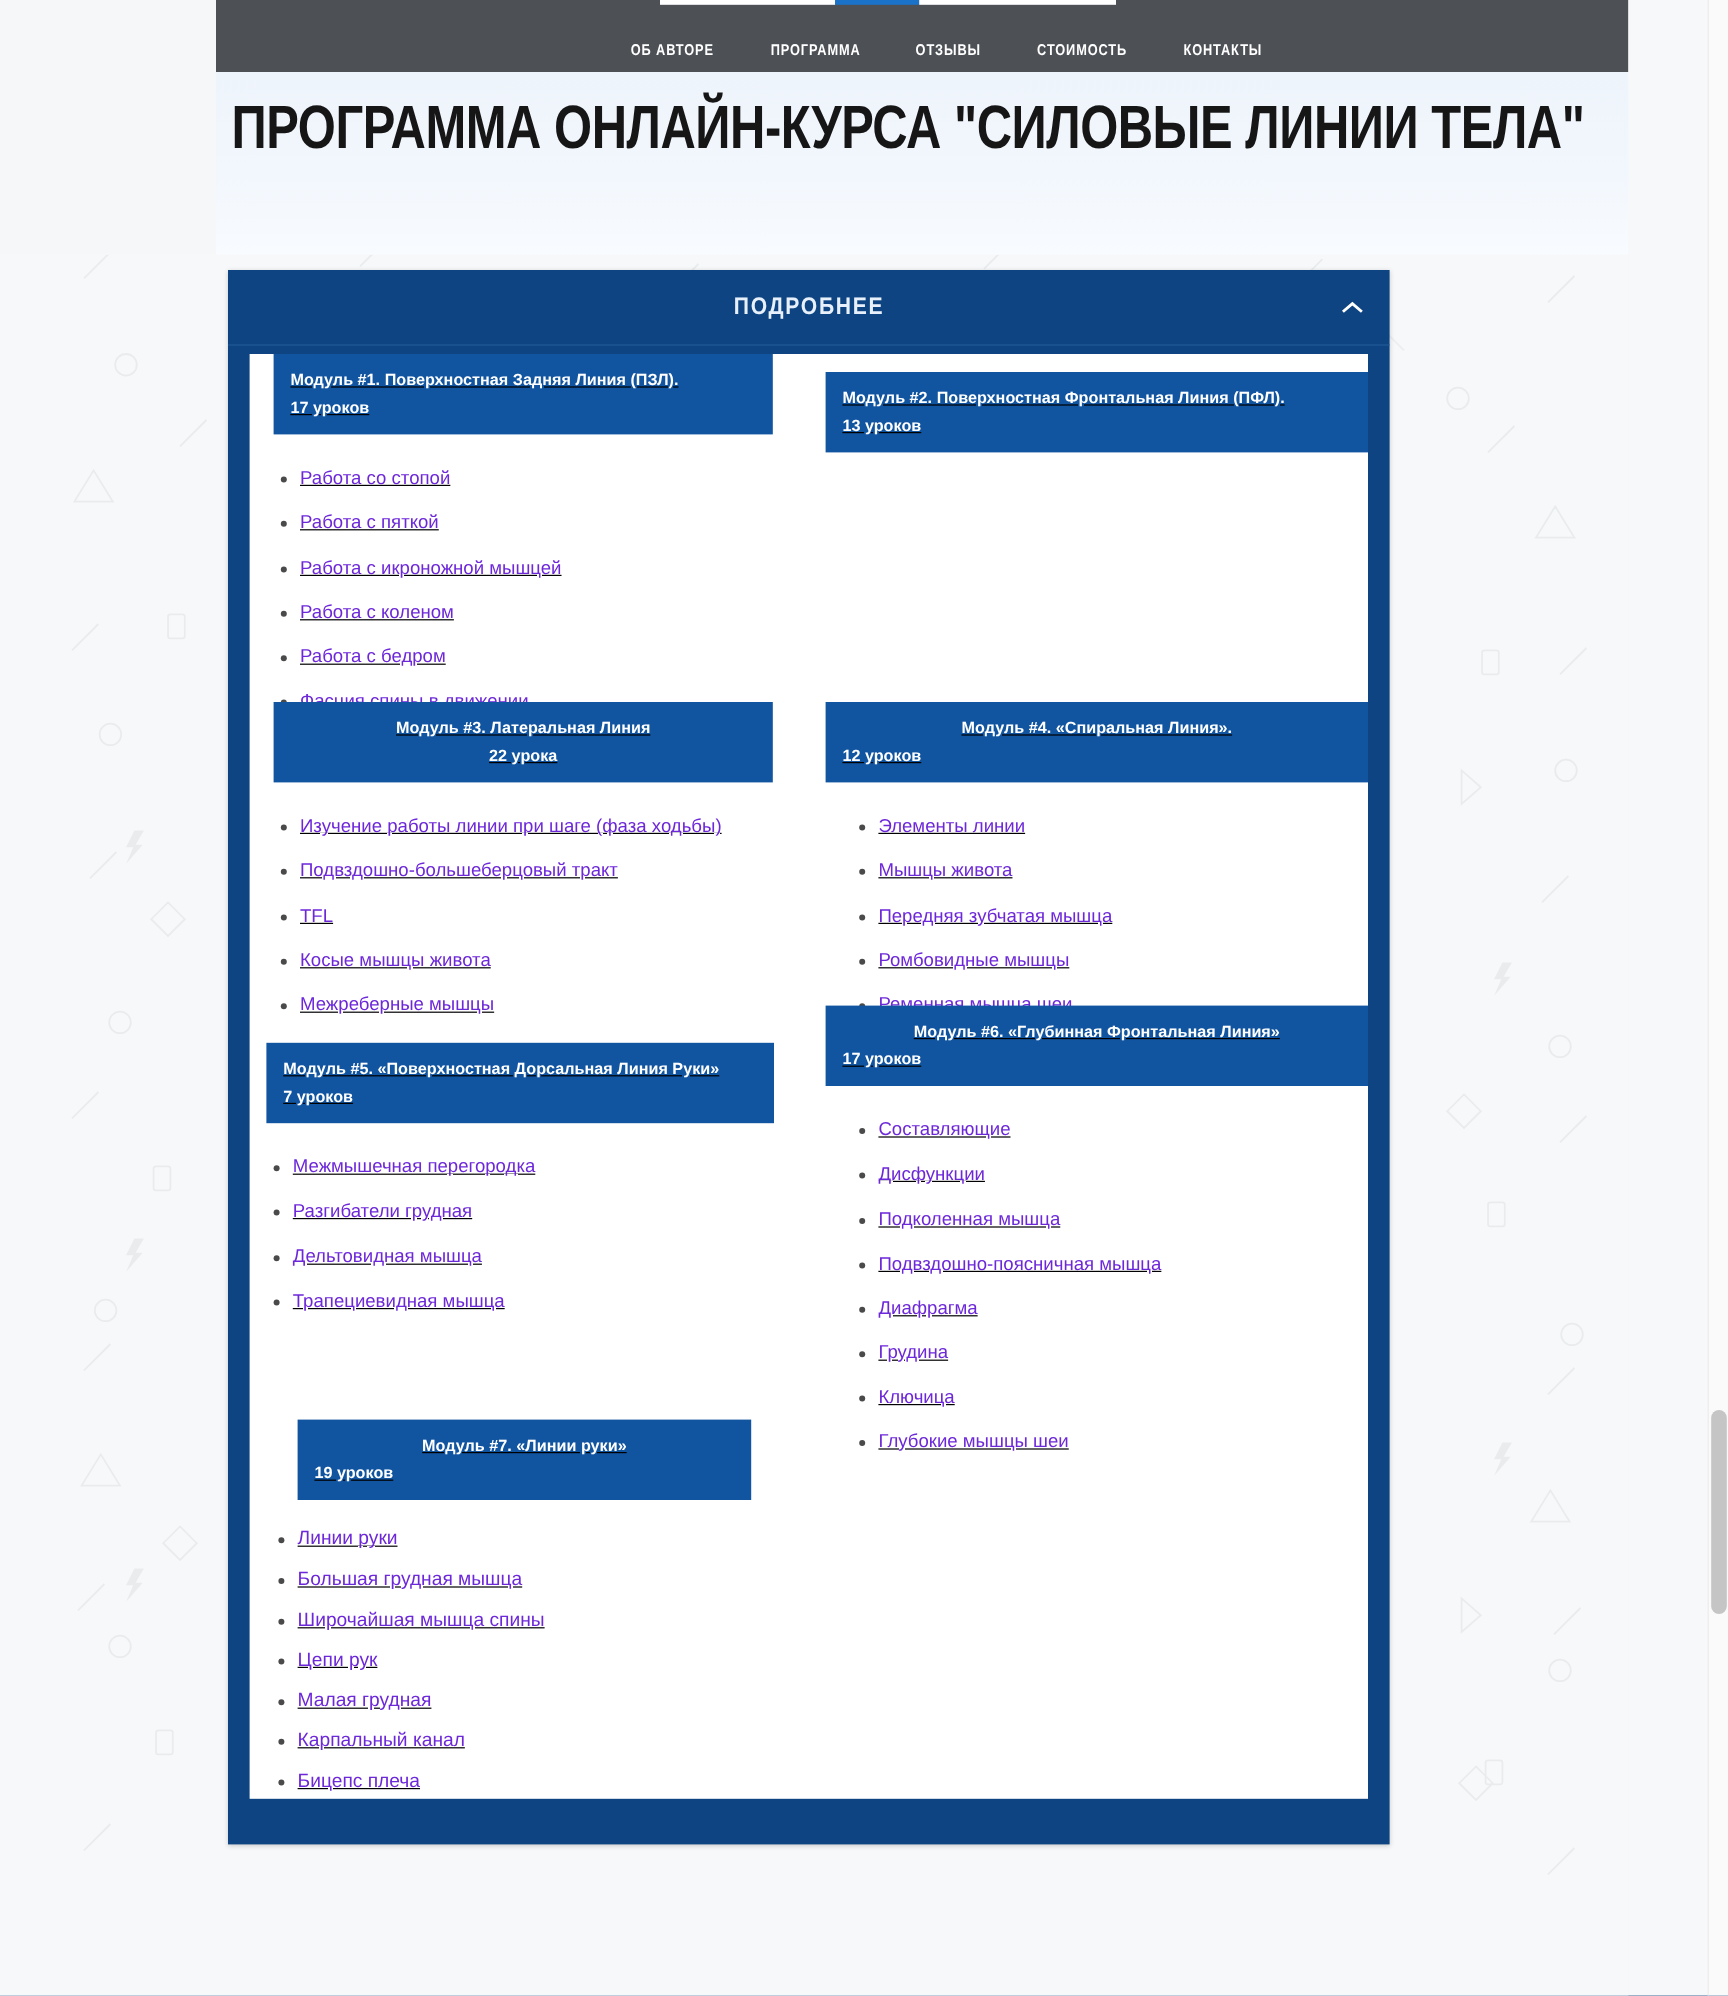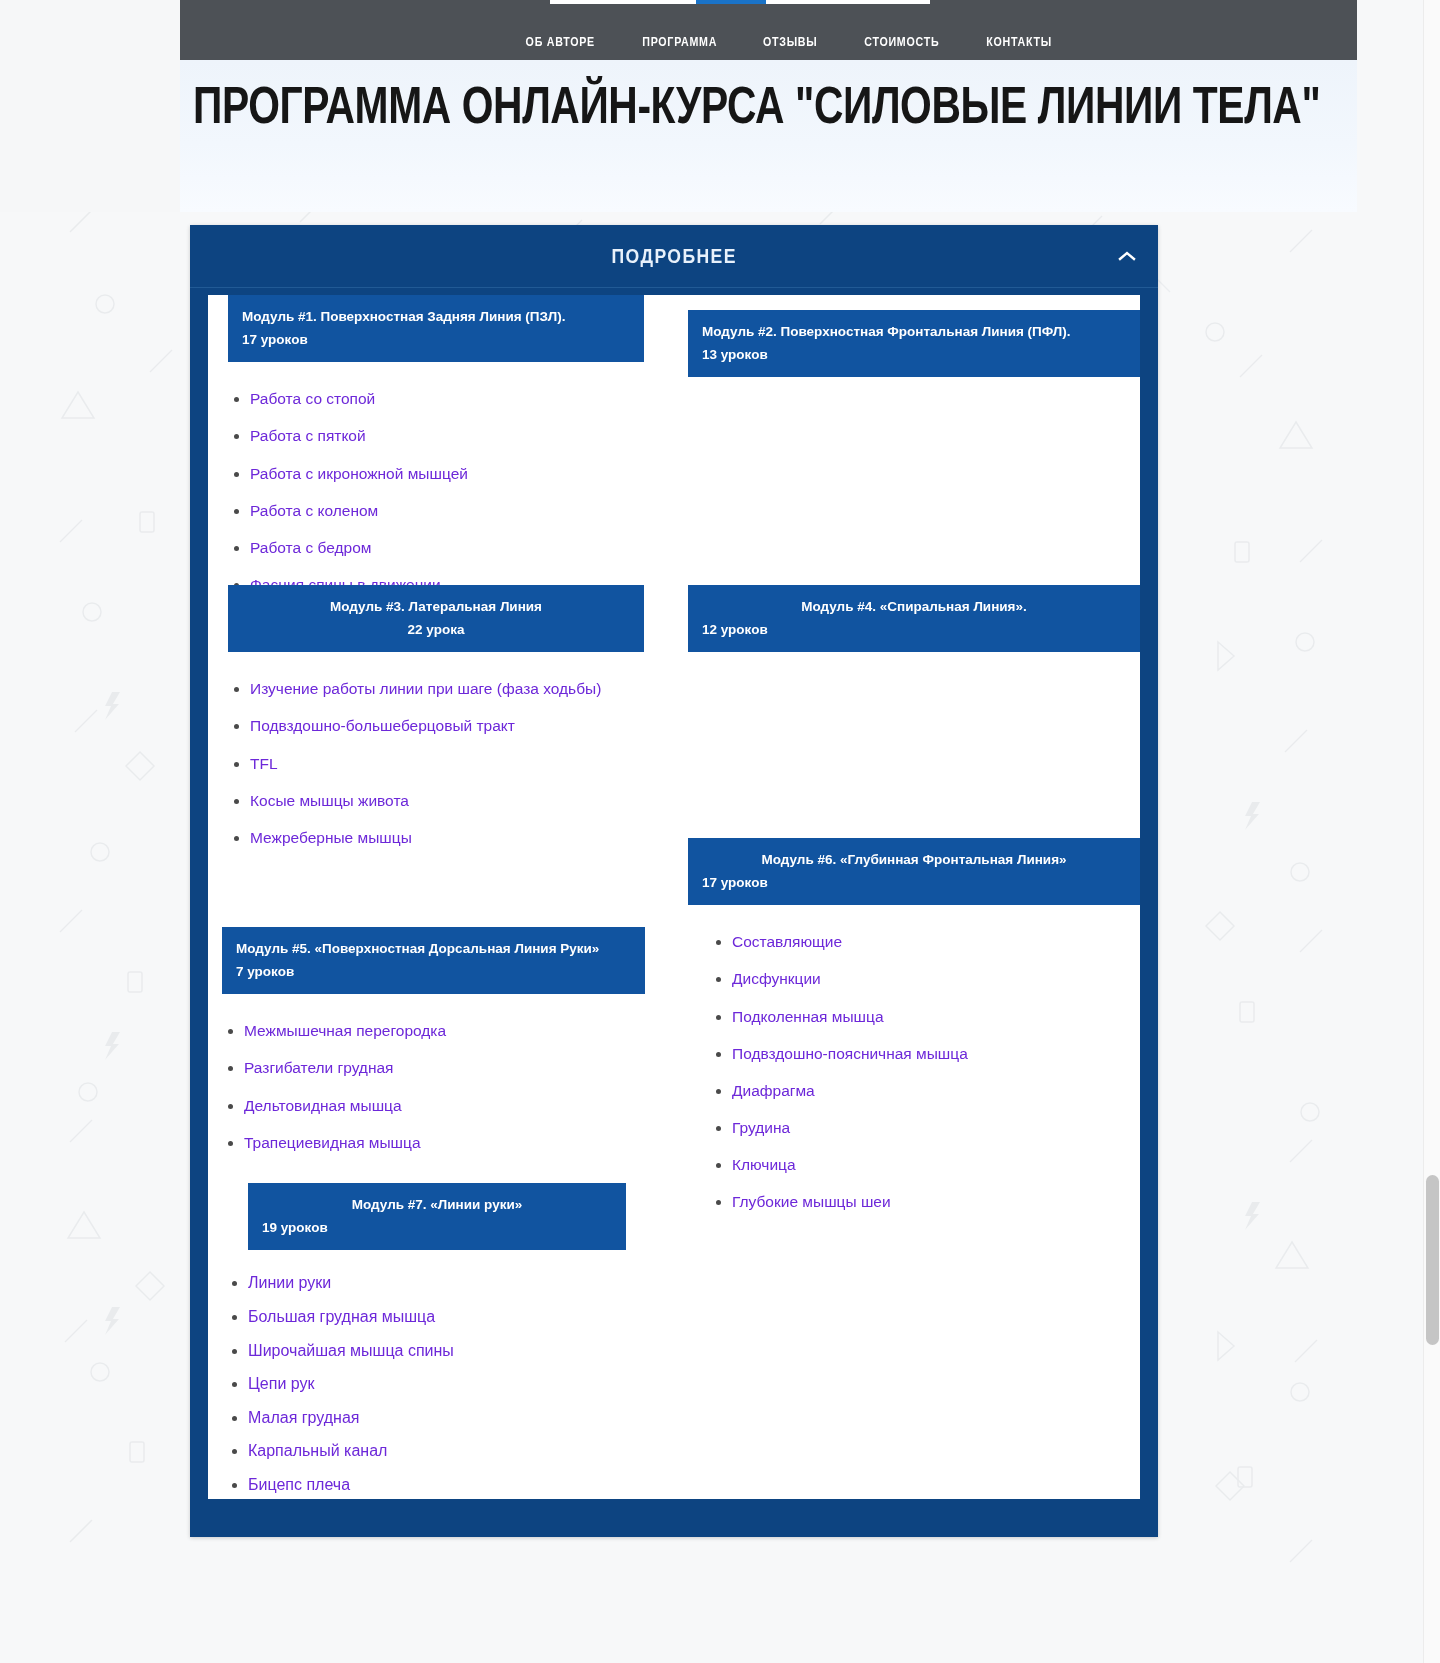--- a/index.html
+++ b/index.html
@@ -171,21 +171,21 @@
   }
 
   
   .col-left, .col-right {
     position: absolute;
     top: 0;
   }
   .col-left  { left: 0;    width: 466px; }
   .col-right { left: 466px; width: 466px; }
 
-  .module { position: absolute; }
+  .module { position: absolute; text-decoration: underline; }
 
   .mod-head {
     background: #1154a0;
     color: #ffffff;
     padding: 10px 14px 11px 14px;
     font-size: 13.5px;
     font-weight: 700;
     line-height: 1.72;
   }
   .mod-head .line1 { display: block; white-space: nowrap; }
@@ -352,21 +352,21 @@
           </div>
           <ul class="mod-list">
             <li>Изучение работы линии при шаге (фаза ходьбы)</li>
             <li>Подвздошно-большеберцовый тракт</li>
             <li>TFL</li>
             <li>Косые мышцы живота</li>
             <li>Межреберные мышцы</li>
           </ul>
         </div>
 
-        <div class="module" style="left:14px; top:632px; width:423px;">
+        <div class="module" style="left:14px; top:574px; width:423px;">
           <div class="mod-head">
             <span class="line1">Модуль #5. «Поверхностная Дорсальная Линия Руки»</span>
             <span class="line2">7 уроков</span>
           </div>
           <ul class="mod-list">
             <li>Межмышечная перегородка</li>
             <li>Разгибатели грудная</li>
             <li>Дельтовидная мышца</li>
             <li>Трапециевидная мышца</li>
           </ul>
@@ -398,20 +398,27 @@
             <span class="line1">Модуль #2. Поверхностная Фронтальная Линия (ПФЛ).</span>
             <span class="line2">13 уроков</span>
           </div>
         </div>
 
         <div class="module" style="left:14px; top:290px; width:452px;">
           <div class="mod-head center-l2">
             <span class="line1">Модуль #4. «Спиральная Линия».</span>
             <span class="line2">12 уроков</span>
           </div>
+          <ul class="mod-list" style="margin-left:22px;">
+            <li>Элементы линии</li>
+            <li>Мышцы живота</li>
+            <li>Передняя зубчатая мышца</li>
+            <li>Ромбовидные мышцы</li>
+            <li>Ременная мышца шеи</li>
+          </ul>
         </div>
 
         <div class="module" style="left:14px; top:543px; width:452px;">
           <div class="mod-head center-l2">
             <span class="line1">Модуль #6. «Глубинная Фронтальная Линия»</span>
             <span class="line2">17 уроков</span>
           </div>
           <ul class="mod-list" style="margin-left:22px;">
             <li>Составляющие</li>
             <li>Дисфункции</li>

